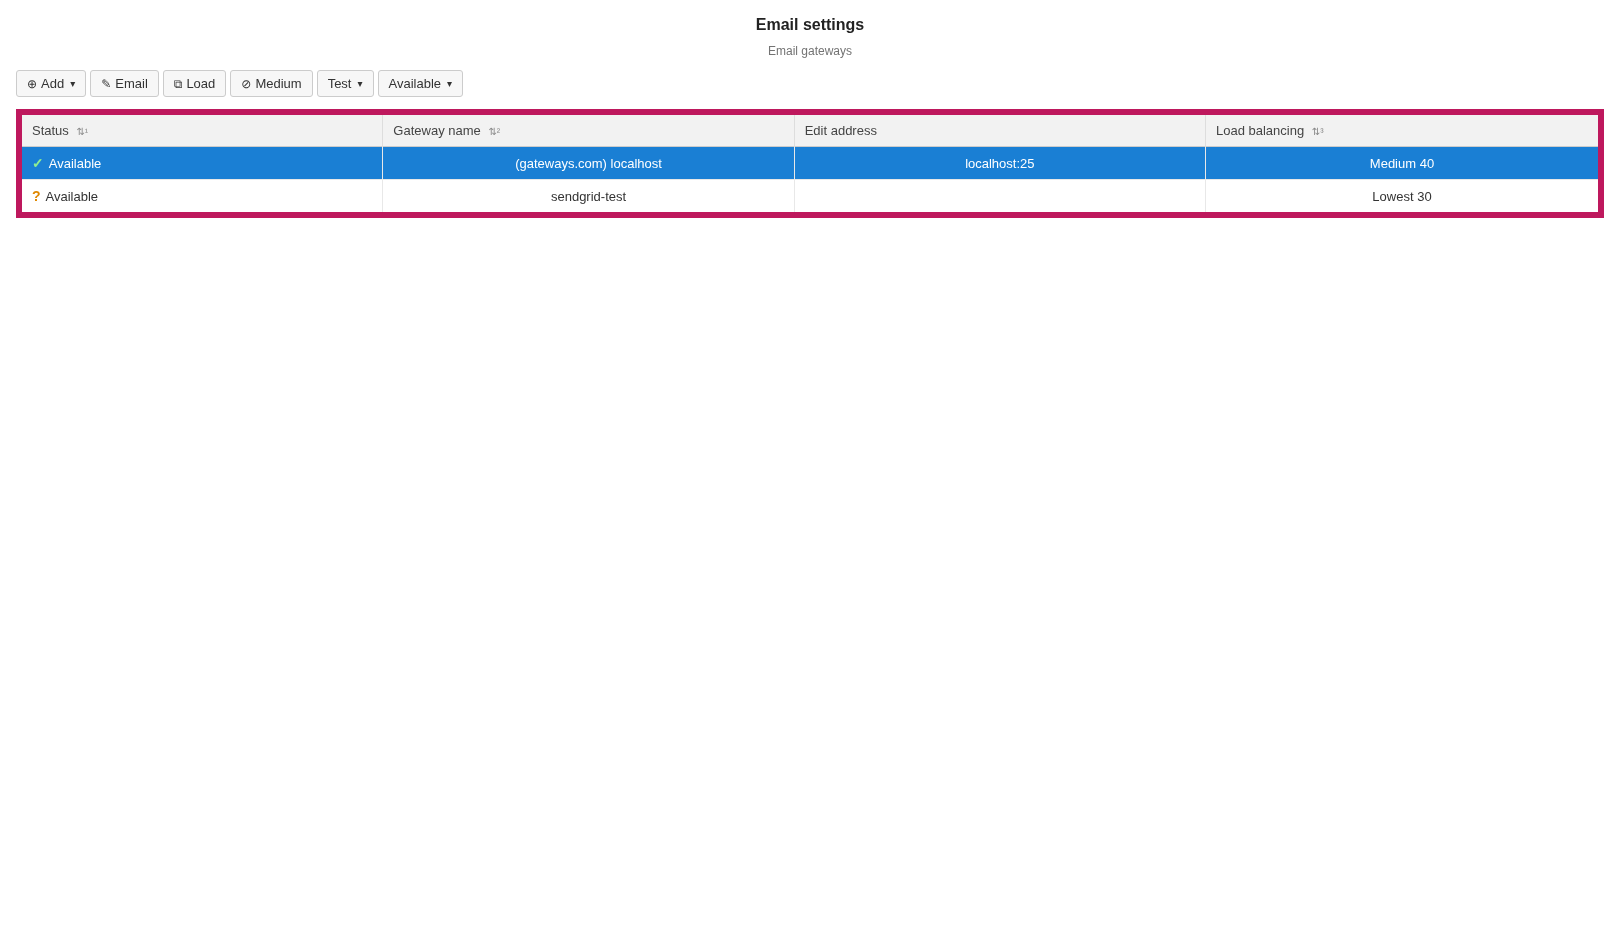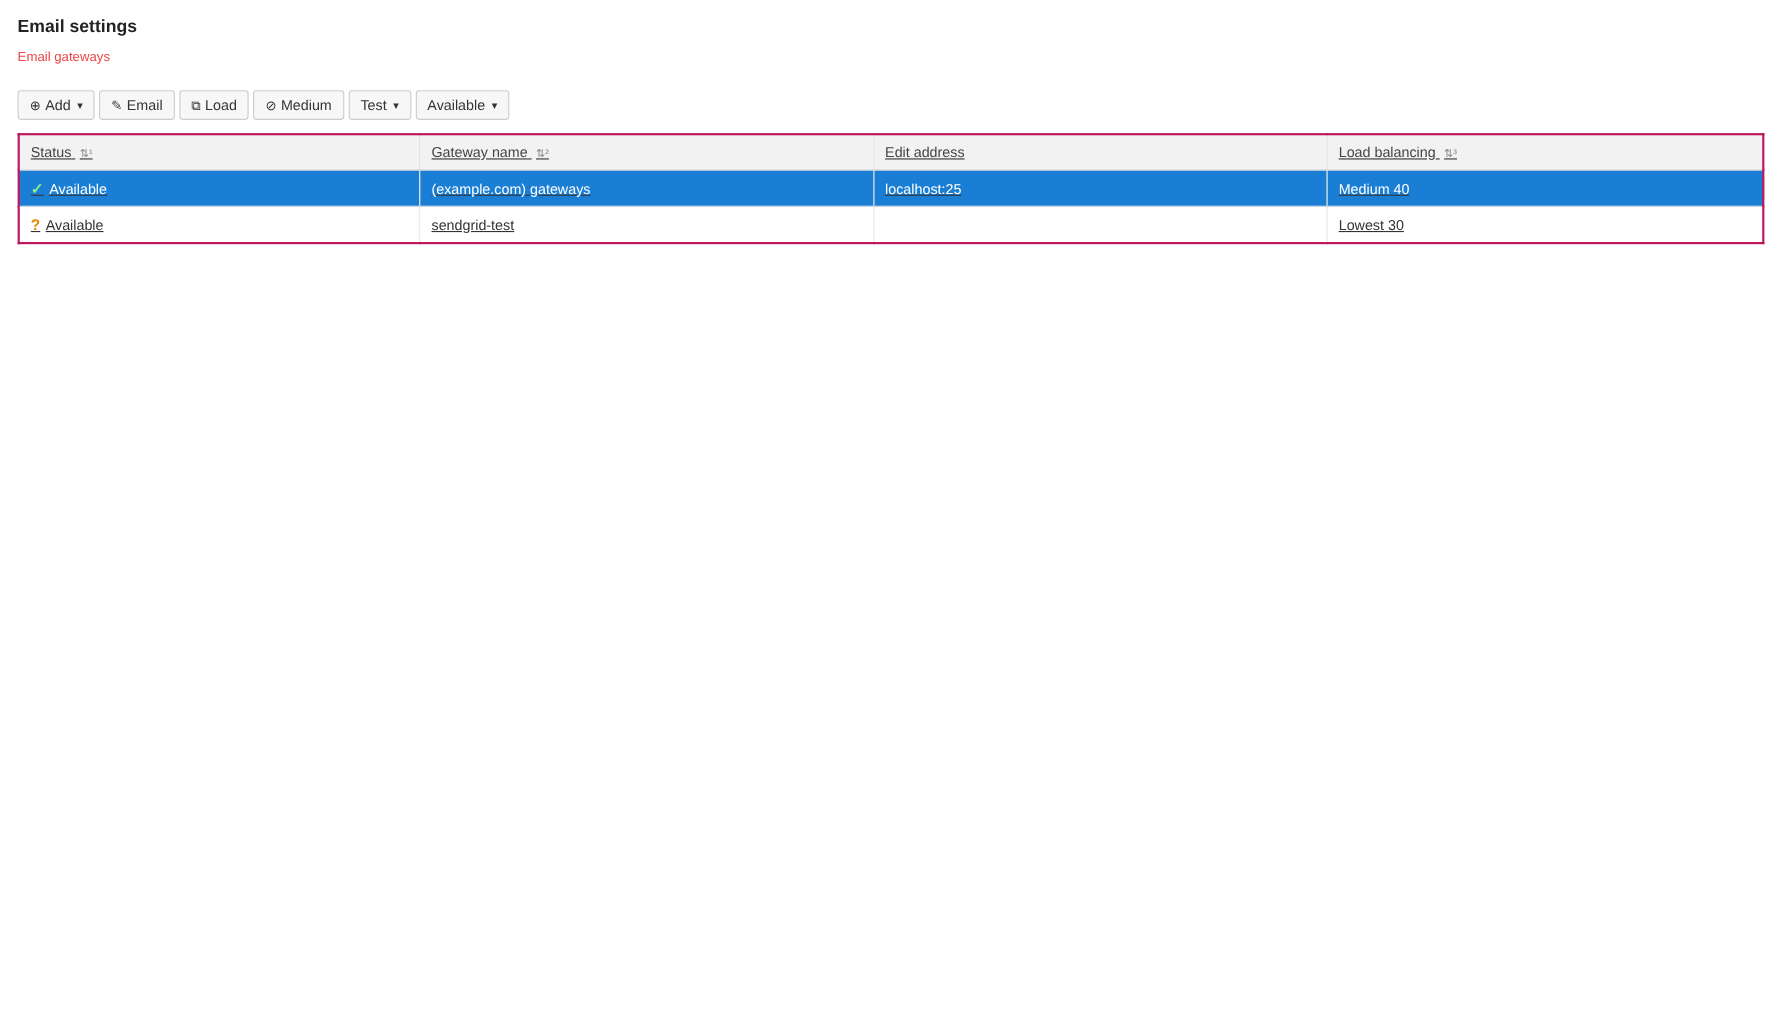--- a/index.html
+++ b/index.html
@@ -1,32 +1,32 @@
 <!DOCTYPE html>
 <html><head>
   <meta charset="utf-8">
   <style>
-    * { box-sizing: border-box; margin: 0; padding: 0; }
+    * { box-sizing: border-box; margin: 0; padding: 0; text-align: center; }
     body {
       font-family: -apple-system, BlinkMacSystemFont, "Segoe UI", Arial, sans-serif;
       font-size: 13px;
       color: #333;
       background: #fff;
       padding: 16px;
     }
     h1 {
       font-size: 16px;
       font-weight: 600;
       margin-bottom: 10px;
       color: #222;
     }
     .section-label {
       font-size: 12px;
-      color: #ef4444;
-      margin-bottom: 24px;
+      color: #737373;
+      margin-bottom: 12px;
     }
     .toolbar {
       display: flex;
       gap: 4px;
       margin-bottom: 12px;
     }
     .btn {
       display: inline-flex;
       align-items: center;
       gap: 4px;
@@ -50,22 +50,21 @@
       border-radius: 3px;
       cursor: pointer;
       font-size: 13px;
       color: #333;
     }
     .caret { font-size: 10px; margin-left: 2px; }
 
     table {
       width: 100%;
       border-collapse: collapse;
-      border: 2px solid #be185d;
-      text-decoration: underline;
+      border: 6px solid #be185d;
     }
     thead tr {
       background: #f2f2f2;
       border-bottom: 1px solid #ccc;
     }
     th {
       text-align: left;
       padding: 8px 10px;
       font-weight: 500;
       font-size: 13px;
@@ -165,21 +164,21 @@
     </tr>
   </thead>
   <tbody id="table-body">
   <tr class="selected">
         <td>
           <div class="status-cell">
             <span class="status-available">✓</span>
             <span>Available</span>
           </div>
         </td>
-        <td>(example.com) gateways</td>
+        <td>(gateways.com) localhost</td>
         <td>localhost:25</td>
         <td>Medium 40</td>
       </tr>
       <tr>
         <td>
           <div class="status-cell">
             <span class="status-inactive">?</span>
             <span>Available</span>
           </div>
         </td>

